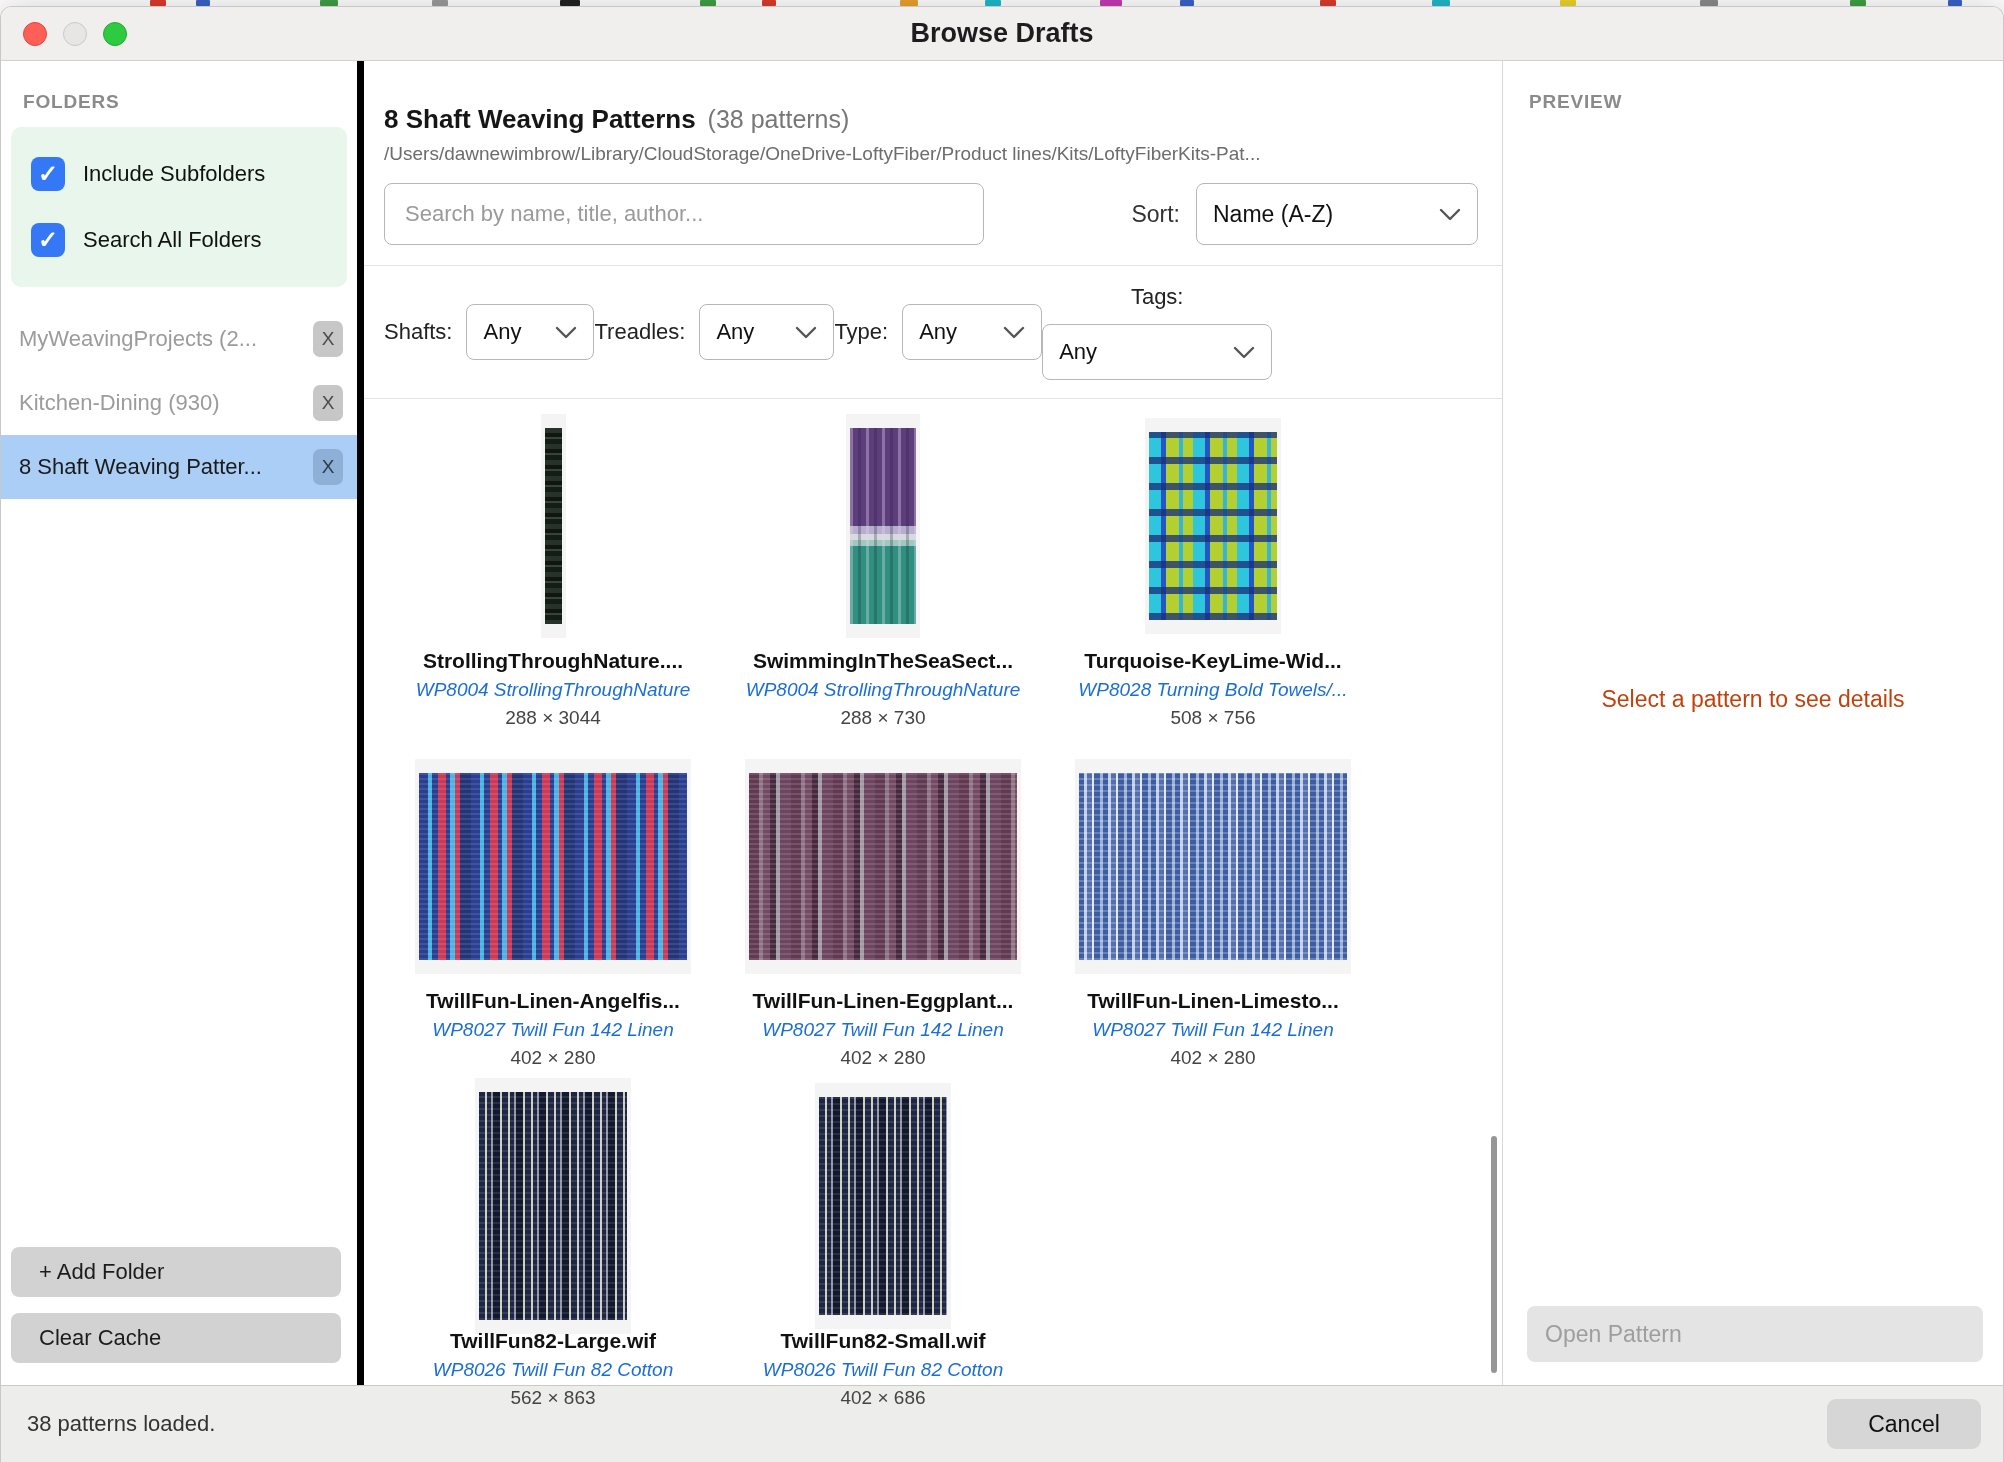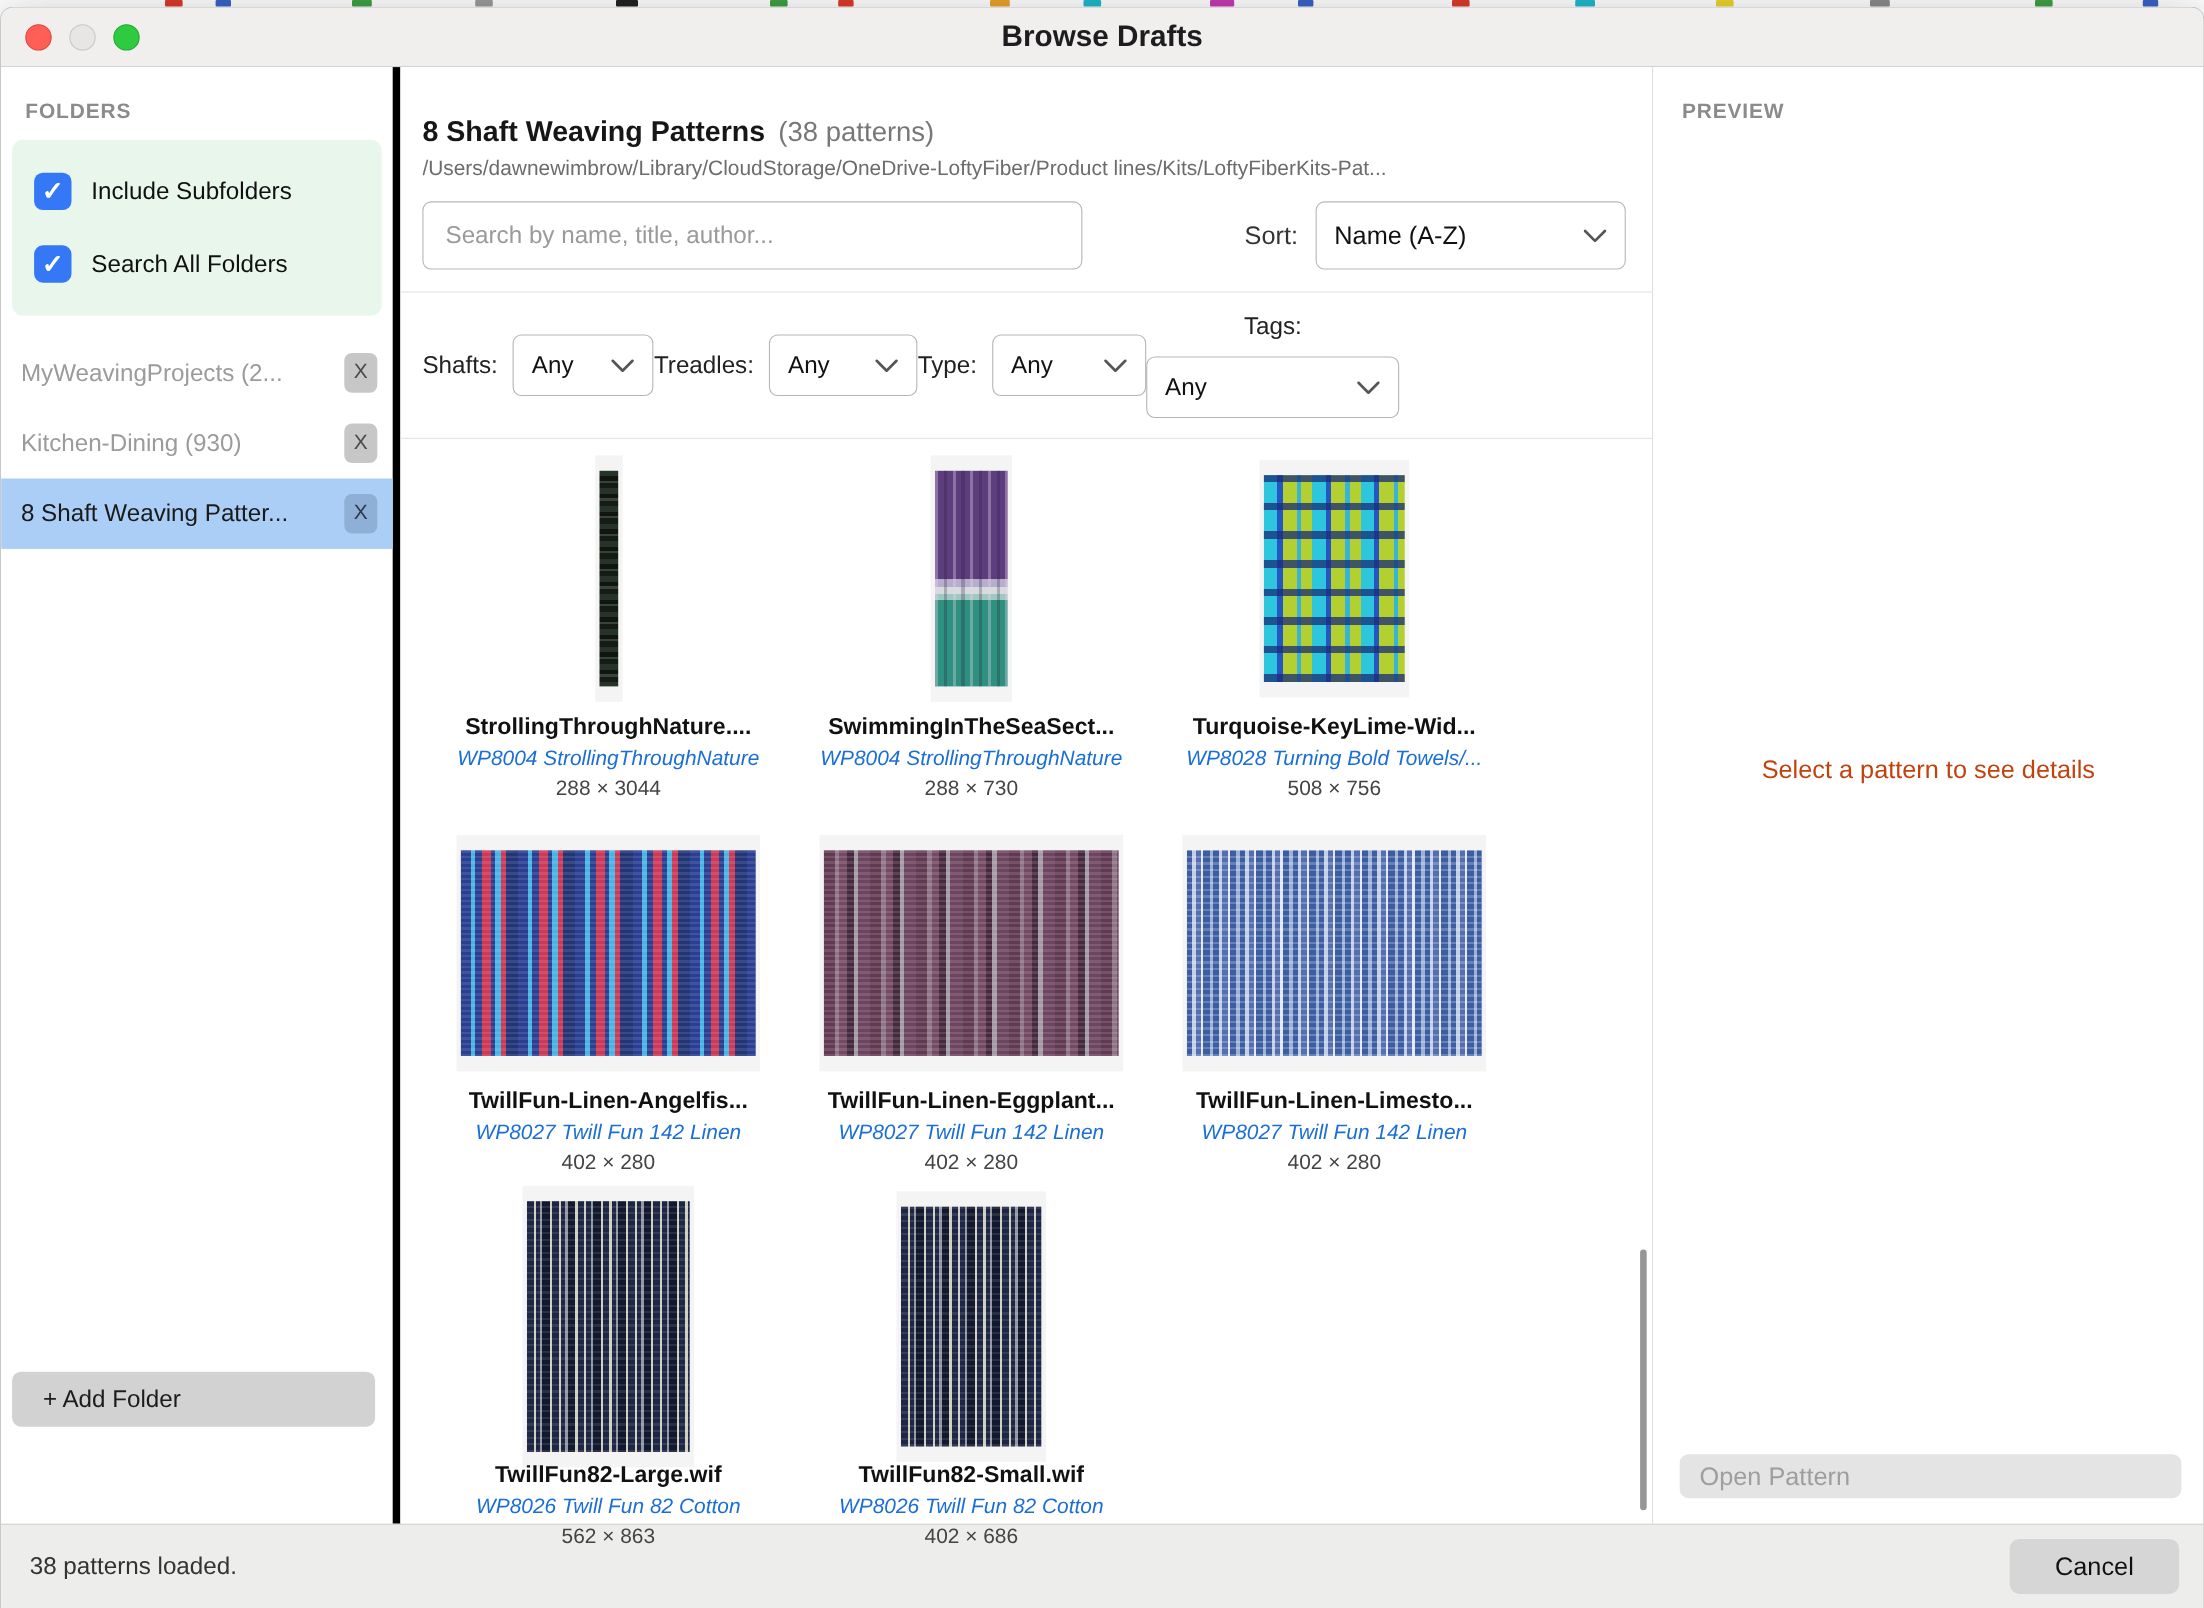--- a/index.html
+++ b/index.html
@@ -178,21 +178,21 @@
   }
 
   
   .preview { width:500px; flex:0 0 500px; position:relative; background:#fff; }
   .preview .panel-header { margin:30px 0 0 26px; }
   .preview-empty {
     position:absolute; top:625px; left:0; right:0;
     text-align:center; font-size:23px; color:#c2410c;
   }
   .open-btn {
-    position:absolute; left:24px; right:20px; bottom:23px; height:40px;
+    position:absolute; left:24px; right:20px; bottom:23px; height:56px;
     background:#e4e4e4; border-radius:8px;
     display:flex; align-items:center; padding-left:18px;
     font-size:23px; color:#9e9e9e;
   }
 
   
   .statusbar {
     flex:0 0 77px; height:77px;
     background:#ededec; border-top:1px solid #c9c9c9;
     display:flex; align-items:center; justify-content:space-between;
@@ -265,20 +265,21 @@
           <span class="folder-label">Kitchen-Dining (930)</span>
           <span class="folder-remove">X</span>
         </div>
         <div class="folder-item selected">
           <span class="folder-label">8 Shaft Weaving Patter...</span>
           <span class="folder-remove">X</span>
         </div>
       </div>
 
       <div class="sidebar-btn add">+ Add Folder</div>
+      <div class="sidebar-btn clear">Clear Cache</div>
     </aside>
 
     <section class="main">
 
       <div class="main-header">
         <div class="mh-row">
           <span class="mh-title">8 Shaft Weaving Patterns</span>
           <span class="mh-count">(38 patterns)</span>
         </div>
         <div class="mh-path">/Users/dawnewimbrow/Library/CloudStorage/OneDrive-LoftyFiber/Product lines/Kits/LoftyFiberKits-Pat...</div>

